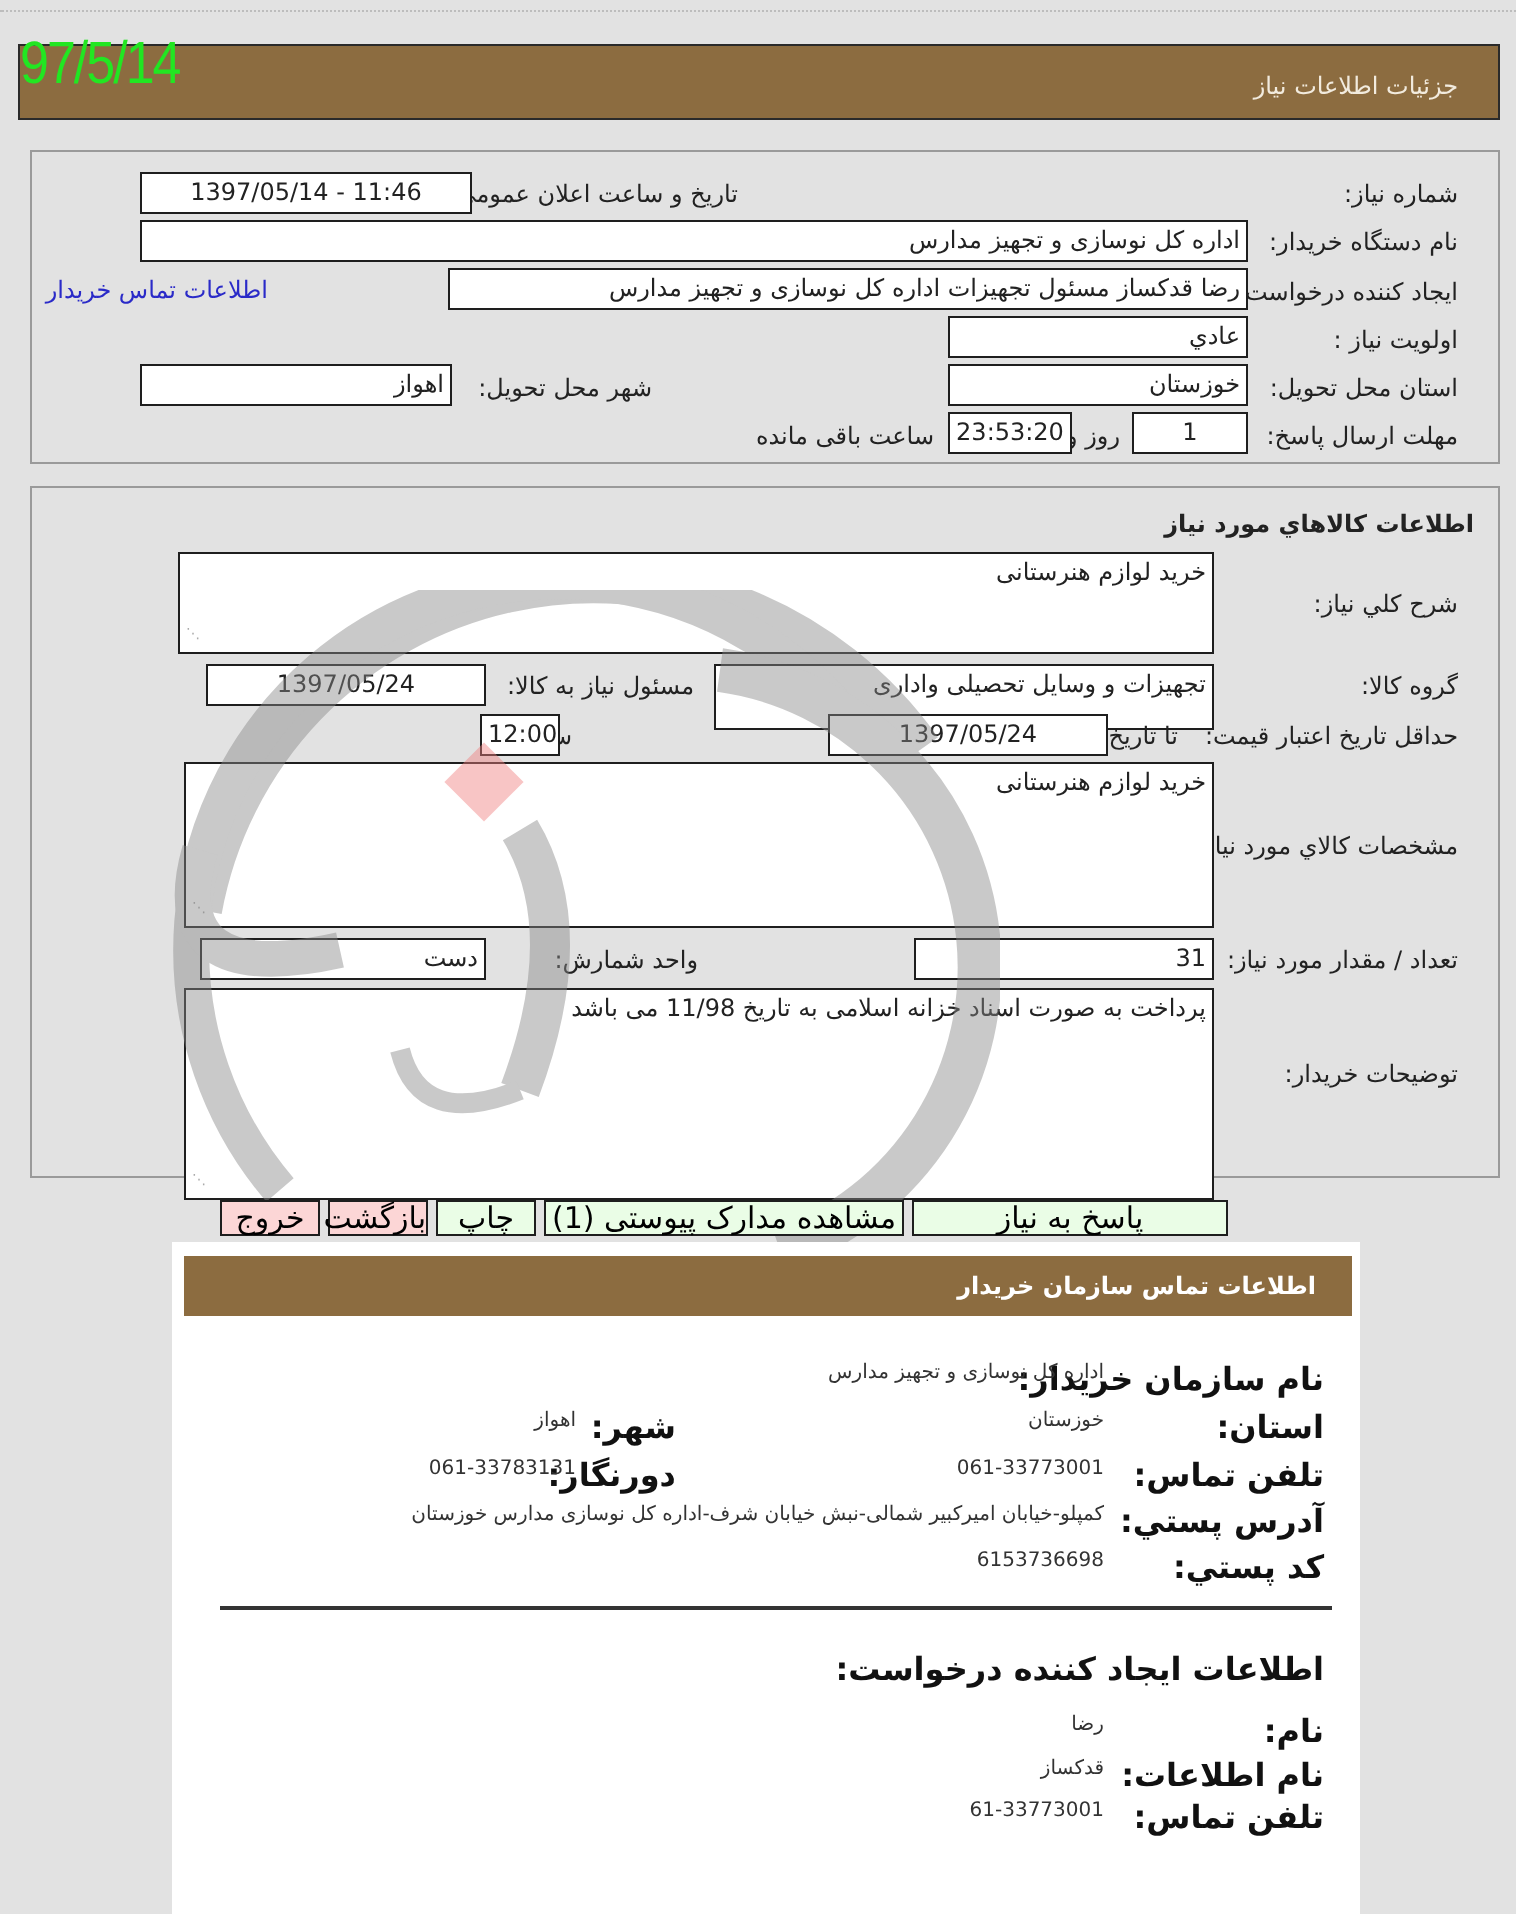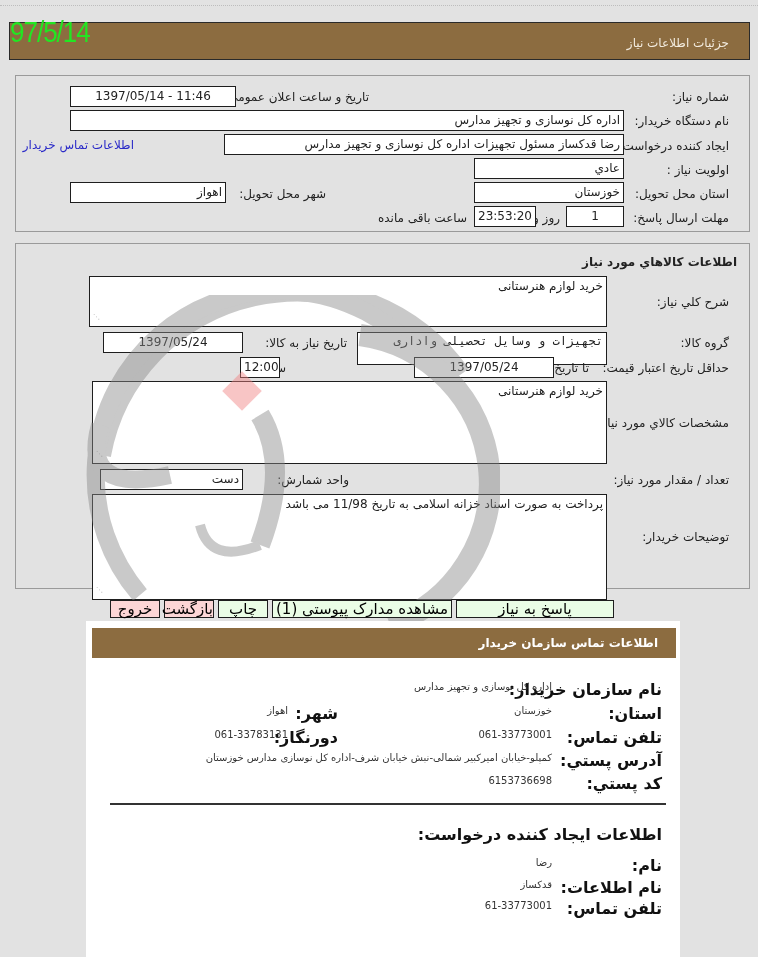--- a/index.html
+++ b/index.html
@@ -99,37 +99,38 @@
 <div class="panel panel2">
   <span class="section-heading">اطلاعات کالاهاي مورد نیاز</span>
 
   <span class="lbl" style="right:20px;top:51px;">شرح کلي نیاز:</span>
   <div class="box ta" style="left:73px;top:32px;width:518px;height:51px;">
     <span>خرید لوازم هنرستانی</span>
     <span class="grip">⋰</span>
   </div>
 
   <span class="lbl" style="right:20px;top:92px;">گروه کالا:</span>
-  <div class="box" style="left:341px;top:88px;width:250px;height:33px;font-family:Liberation Mono, monospace;">تجهیزات و وسایل تحصیلی واداری</div>
-  <span class="lbl" style="right:402px;top:92px;">تاریخ نیاز به کالا:</span>
+  <div class="box" style="left:341px;top:88px;width:250px;height:33px;">تجهیزات و وسایل تحصیلی واداری</div>
+  <span class="lbl" style="right:402px;top:92px;">مسئول نیاز به کالا:</span>
   <div class="box center" style="left:87px;top:88px;width:140px;height:21px;">1397/05/24</div>
 
   <span class="lbl" style="right:20px;top:117px;">حداقل تاریخ اعتبار قیمت:</span>
   <span class="lbl" style="right:160px;top:117px;">تا تاریخ :</span>
   <div class="box center" style="left:398px;top:113px;width:140px;height:21px;">1397/05/24</div>
   <span class="lbl" style="right:463px;top:117px;">ساعت :</span>
   <div class="box center" style="left:224px;top:113px;width:40px;height:21px;">12:00</div>
 
   <span class="lbl" style="right:20px;top:172px;">مشخصات کالاي مورد نیاز:</span>
   <div class="box ta" style="left:76px;top:137px;width:515px;height:83px;">
     <span>خرید لوازم هنرستانی</span>
     <span class="grip">⋰</span>
   </div>
 
   <span class="lbl" style="right:20px;top:229px;">تعداد / مقدار مورد نیاز:</span>
+  <div class="box" style="left:441px;top:225px;width:150px;height:21px;">31</div>
   <span class="lbl" style="right:400px;top:229px;">واحد شمارش:</span>
   <div class="box" style="left:84px;top:225px;width:143px;height:21px;">دست</div>
 
   <span class="lbl" style="right:20px;top:286px;">توضیحات خریدار:</span>
   <div class="box ta" style="left:76px;top:250px;width:515px;height:106px;">
     <span>پرداخت به صورت اسناد خزانه اسلامی به تاریخ 11/98 می باشد</span>
     <span class="grip">⋰</span>
   </div>
 </div>
 

